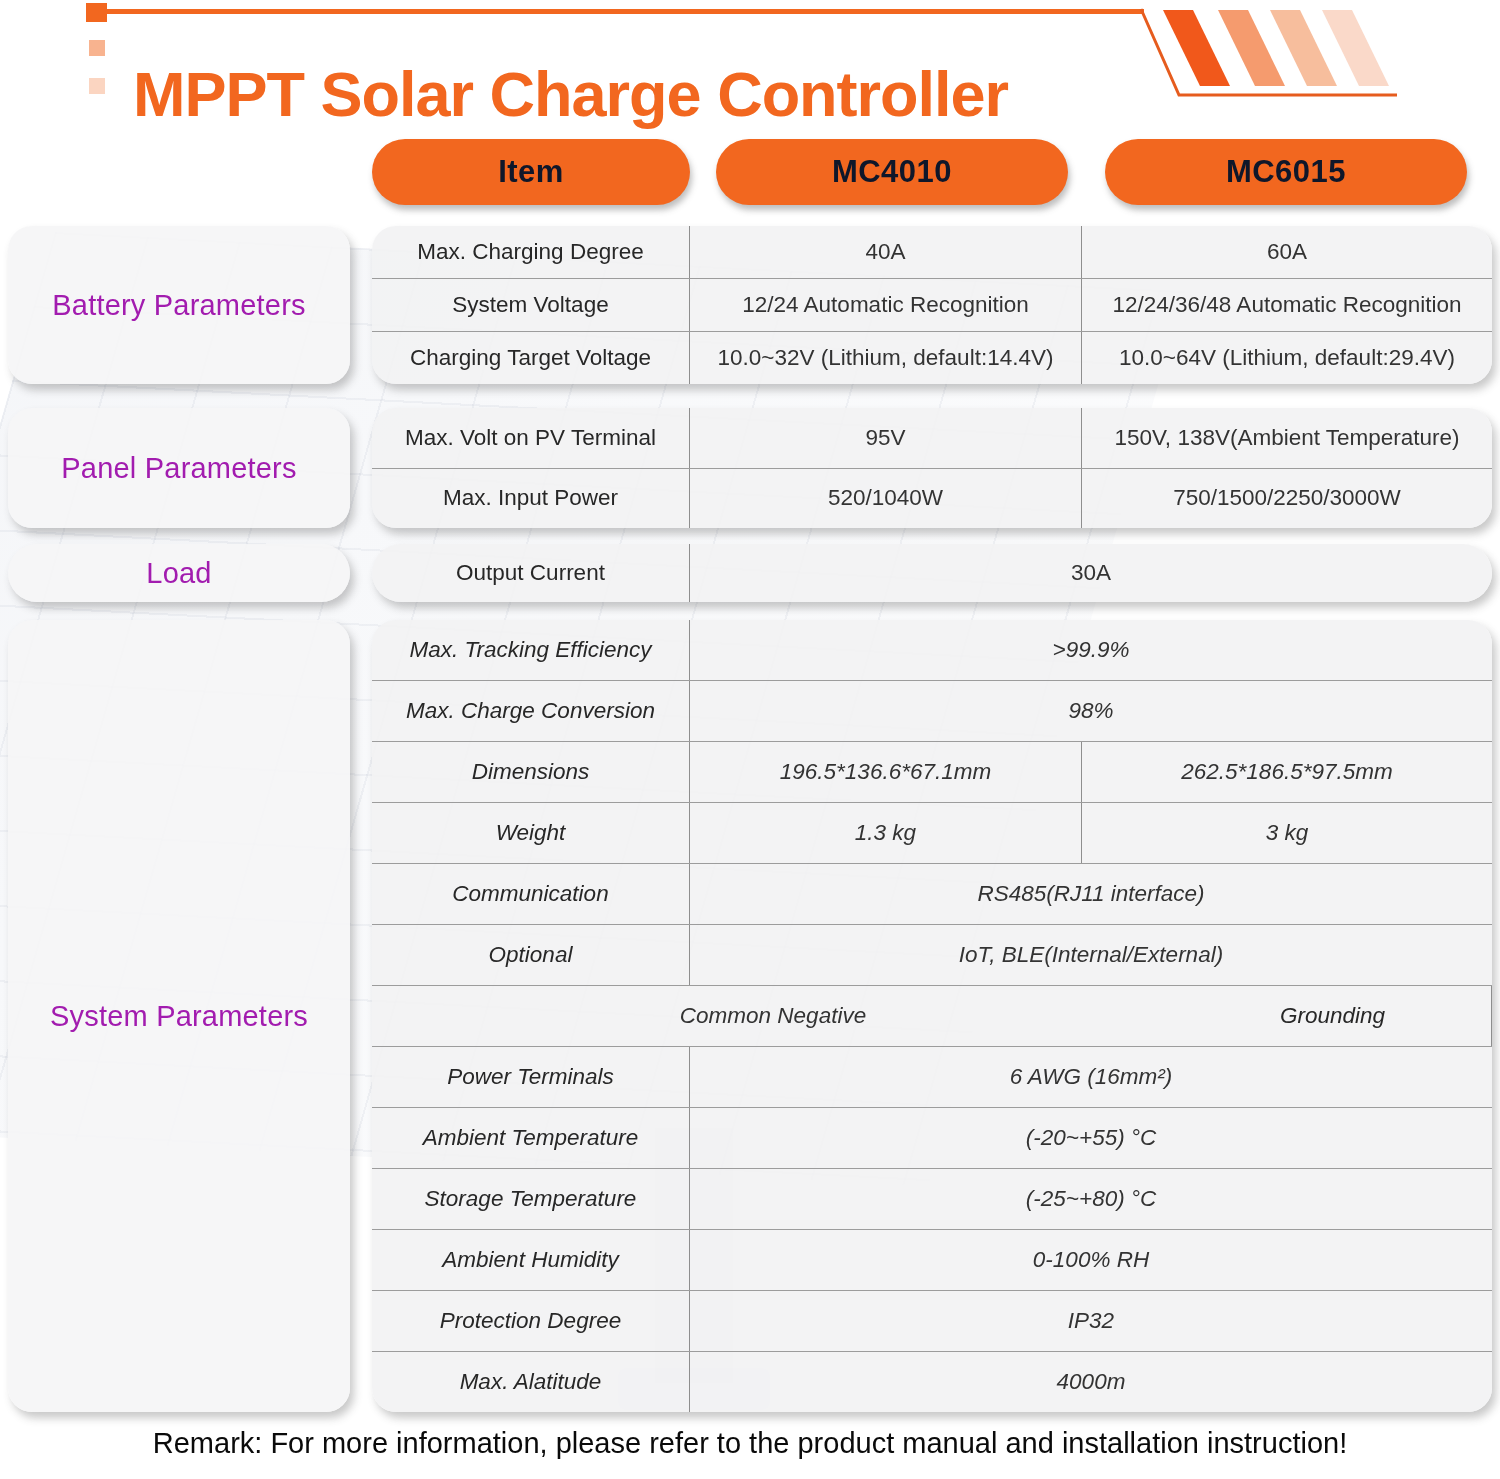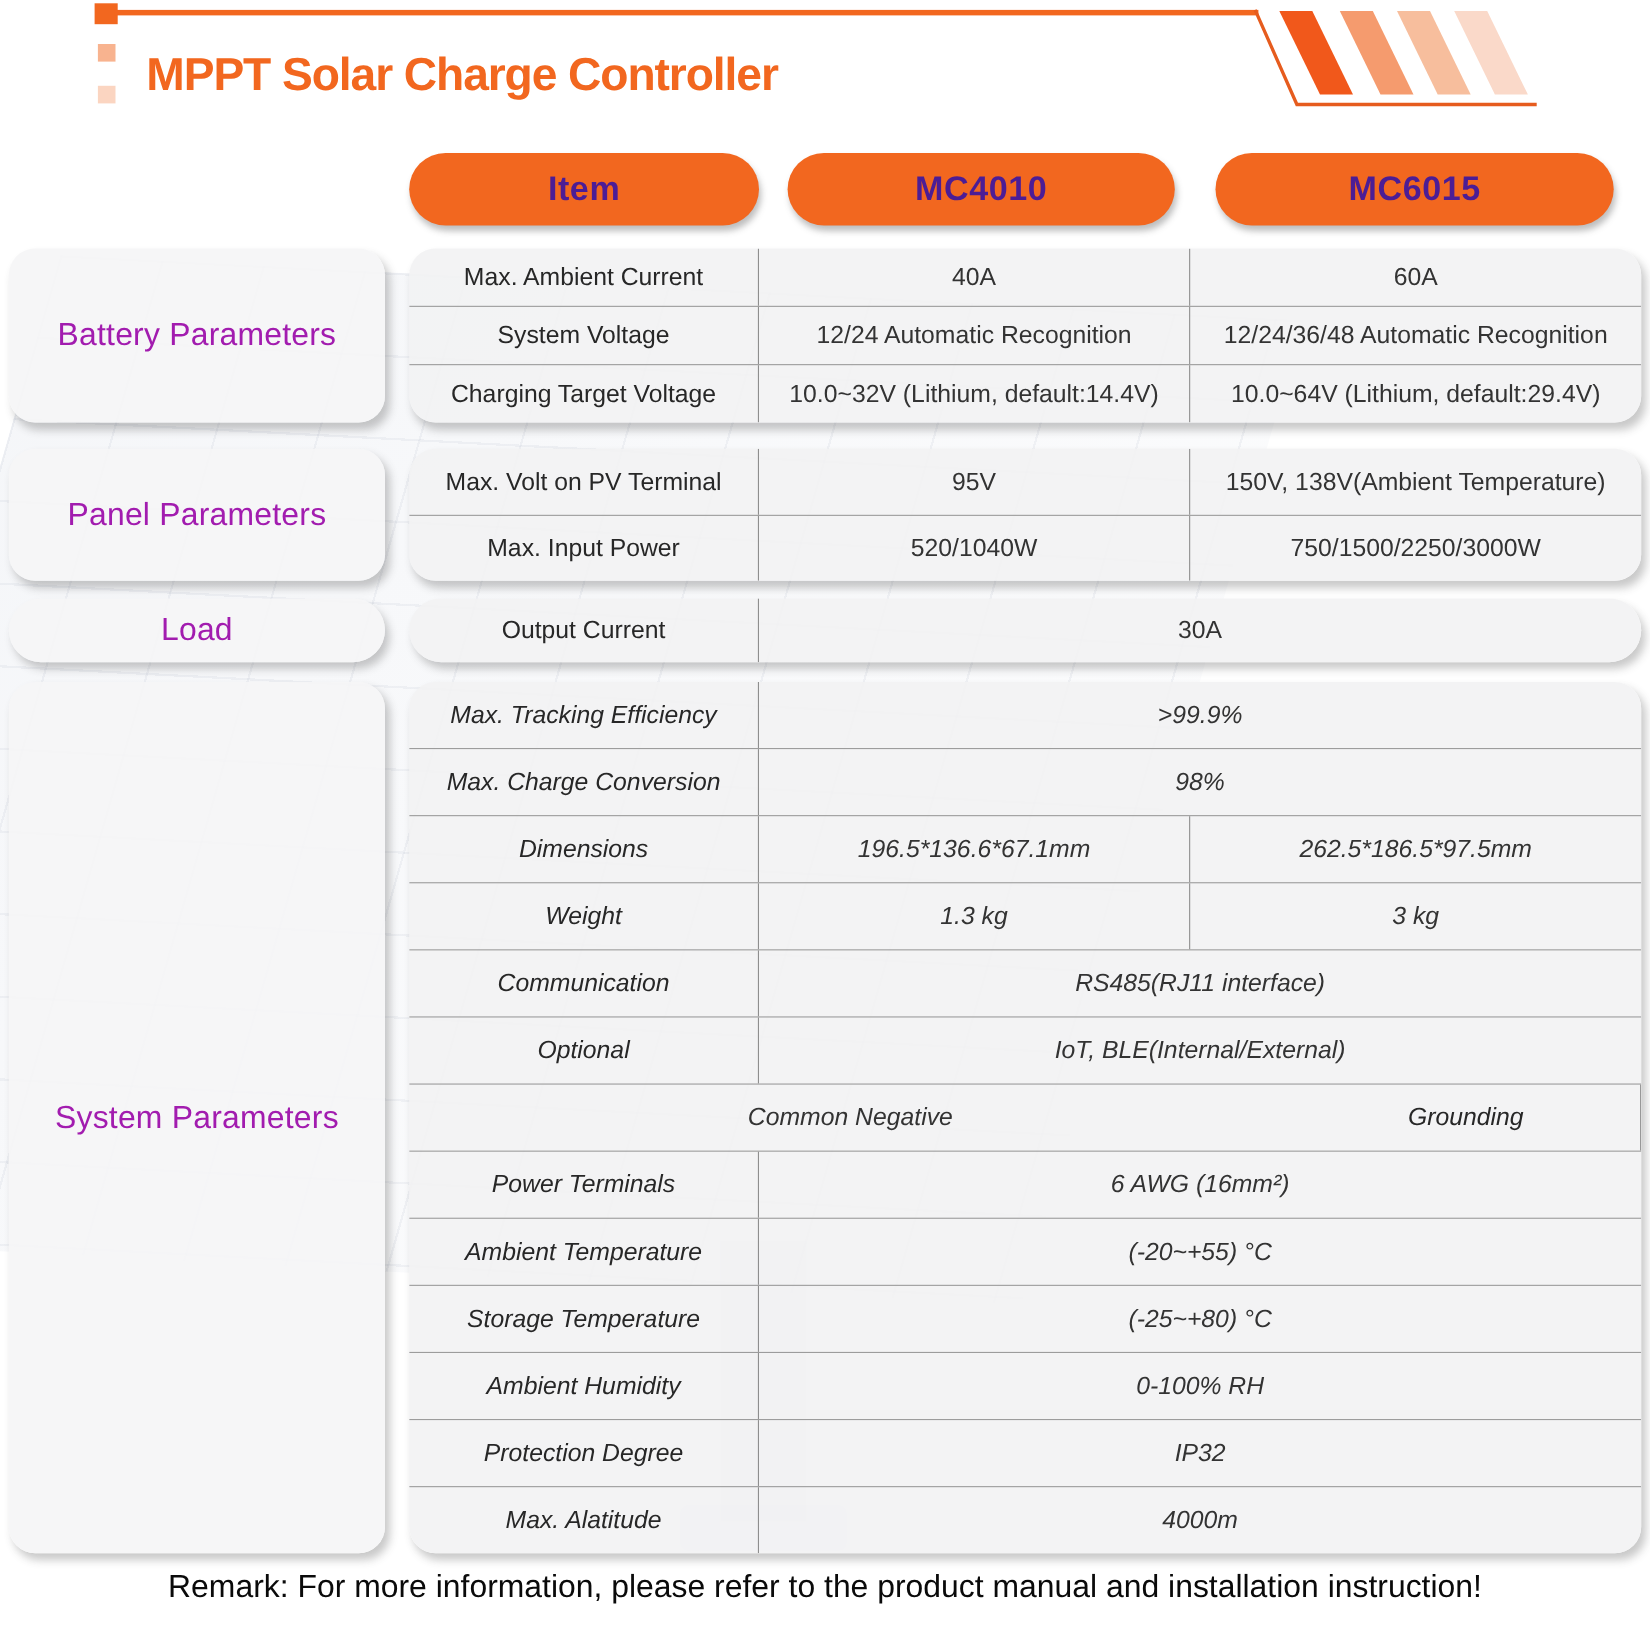--- a/index.html
+++ b/index.html
@@ -7,28 +7,28 @@
        font-family:"Liberation Sans", sans-serif;
        --accent:#F2671F;}
 
   
   .topline{position:absolute;left:104px;top:9px;width:1040px;height:5px;background:var(--accent);z-index:3;}
   .hsq{position:absolute;background:var(--accent);z-index:3;}
   .hsq1{left:86px;top:3px;width:21px;height:19px;}
   .hsq2{left:89px;top:40px;width:16px;height:16px;opacity:.5;}
   .hsq3{left:89px;top:78px;width:16px;height:16px;opacity:.28;}
   .title{position:absolute;left:133px;top:16px;z-index:3;
-         font-size:42px;font-weight:bold;letter-spacing:-1px;color:var(--accent);white-space:nowrap;}
+         font-size:63px;font-weight:bold;letter-spacing:-1px;color:var(--accent);white-space:nowrap;}
   .deco{position:absolute;left:1125px;top:0;z-index:3;}
 
   
   .pill{position:absolute;top:139px;height:66px;background:var(--accent);border-radius:33px;
         display:flex;align-items:center;justify-content:center;z-index:4;
         box-shadow:2px 5px 6px rgba(70,70,70,.35);}
-  .pill span{color:#4c1d95;font-size:31px;font-weight:bold;letter-spacing:.5px;}
+  .pill span{color:#0f172a;font-size:31px;font-weight:bold;letter-spacing:.5px;}
   .pill-0{left:372px;width:318px;}
   .pill-1{left:716px;width:352px;}
   .pill-2{left:1105px;width:362px;}
 
   
   .wm{position:absolute;z-index:1;pointer-events:none;}
   .wm-panel{left:55px;top:232px;width:1130px;height:895px;
     transform:skew(-16deg,3deg);transform-origin:top left;
     background-image:
       repeating-linear-gradient(to right, rgba(148,158,180,.10) 0 2px, transparent 2px 92px),
@@ -94,21 +94,21 @@
   <span>MC6015</span>
 </div>
 
 <div id="content">
     <div class="left-card card-battery" style="top: 226px; height: 158px;">
       <div class="left-card-label">Battery Parameters</div>
     </div>
     <div class="table-card card-battery" style="top: 226px; height: 158px;">
       <div class="row">
         <div class="cell label-cell">
-          <span>Max. Ambient Current</span>
+          <span>Max. Charging Degree</span>
         </div>
         <div class="cell v1-cell">
           <span>40A</span>
         </div>
         <div class="cell v2-cell">
           <span>60A</span>
         </div>
       </div>
       <div class="row">
         <div class="cell label-cell">

